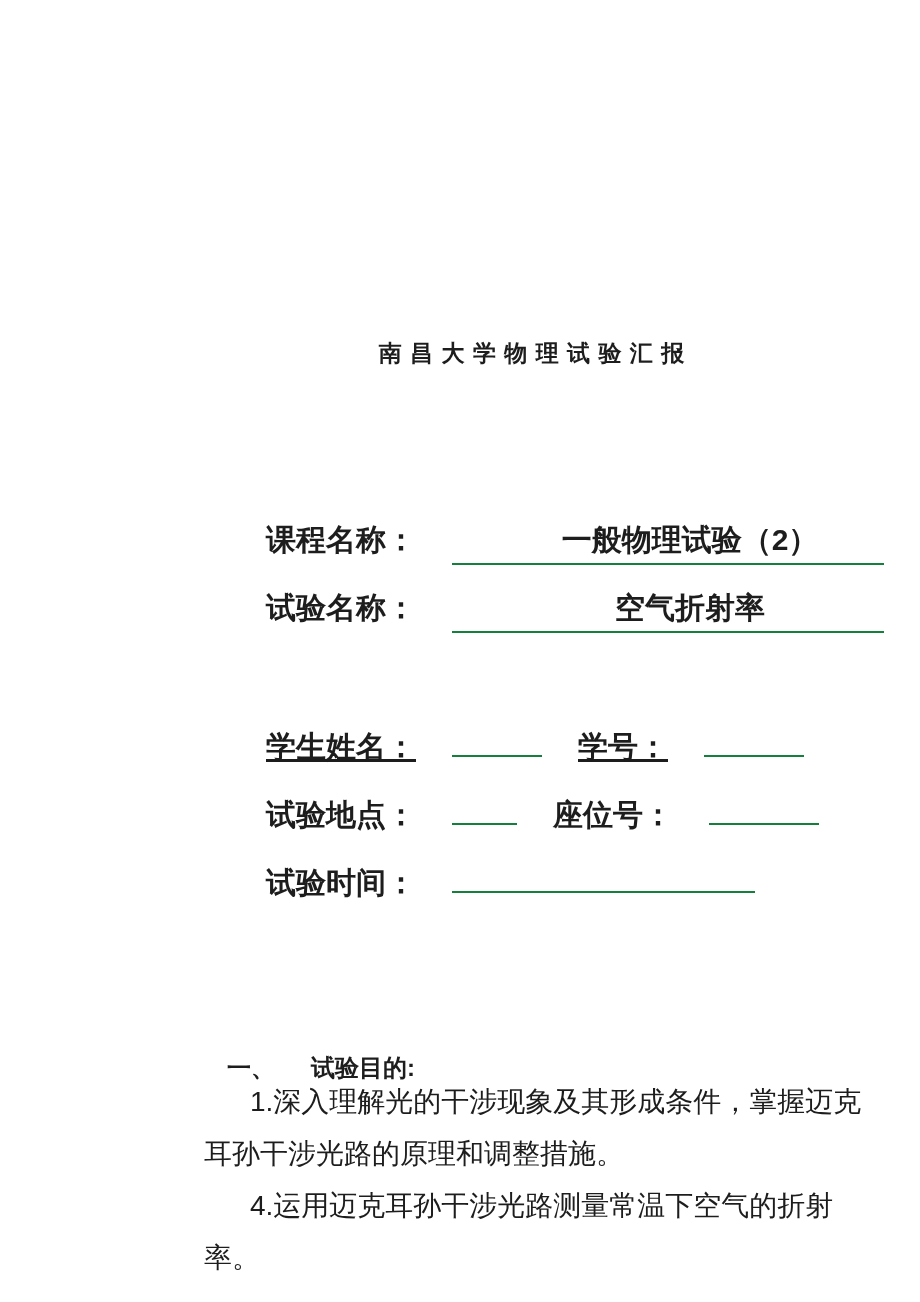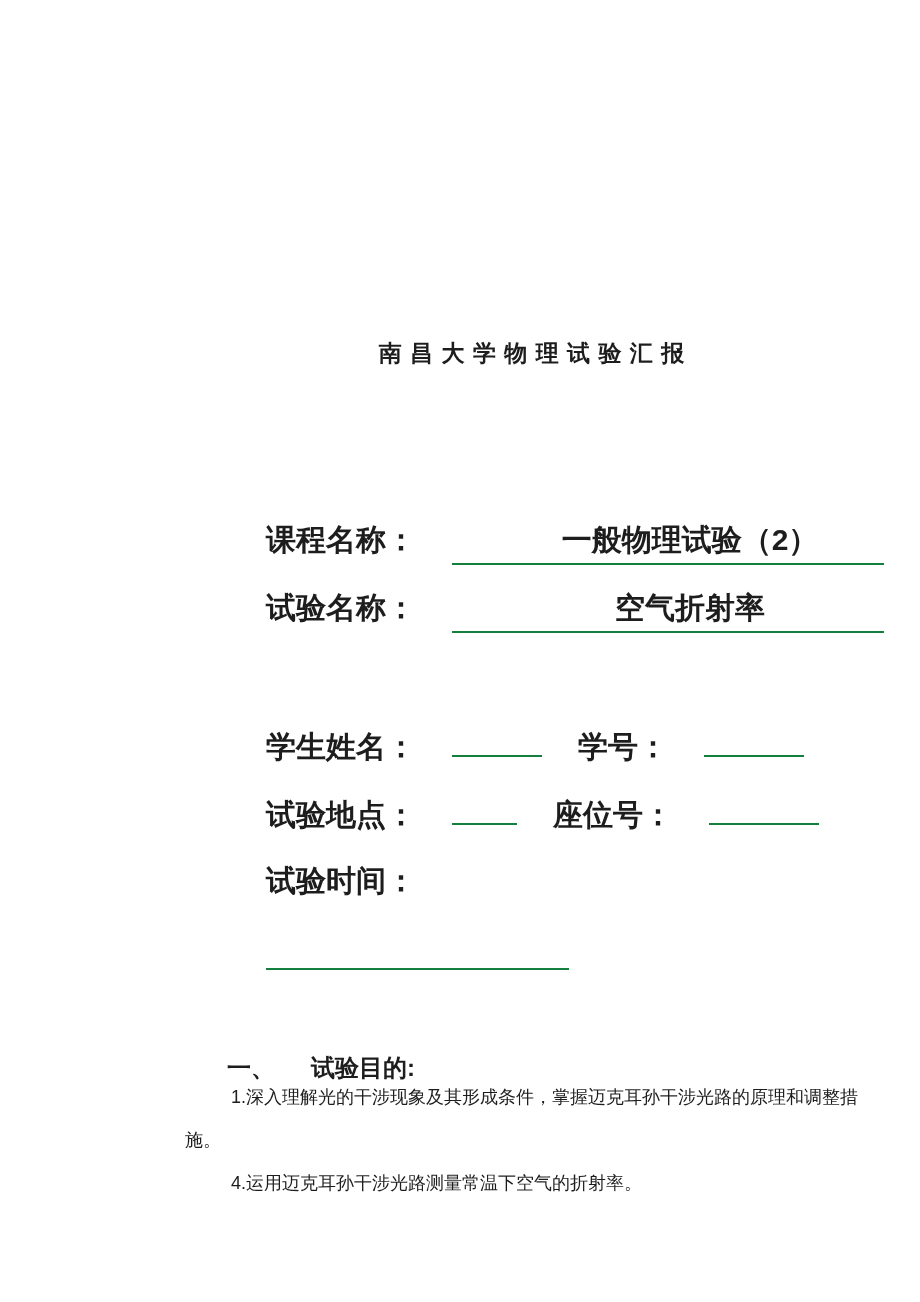--- a/index.html
+++ b/index.html
@@ -31,23 +31,23 @@
     left: 176px;
     display: flex;
     align-items: baseline;
     font-size: 30px;
     font-weight: bold;
     white-space: nowrap;
   }
   .r1 { top: 430px; }
   .r2 { top: 498px; }
   .r3 { top: 566px; }
-  .r4 { top: 635px; }
+  .r4 { top: 635px; text-decoration: underline; }
   .r5 { top: 703px; }
-  .r6 { top: 771px; flex-direction: column; }
+  .r6 { top: 771px; }
 
   .field {
     display: inline-block;
     border-bottom: 2px solid #15803d;
   }
   .blank { height: 1.05em; }
   .filled {
     text-align: center;
     padding-bottom: 2px;
     font-weight: bold;
@@ -68,24 +68,24 @@
     display: flex;
     align-items: baseline;
     font-size: 24px;
     font-weight: bold;
     white-space: nowrap;
   }
 
   .body-text {
     position: absolute;
     top: 1004px;
-    left: 113px;
+    left: 132px;
     width: 675px;
-    font-size: 18px;
-    line-height: 43px;
+    font-size: 28px;
+    line-height: 52px;
     text-align: left;
   }
   .body-text p {
     margin: 0;
     text-indent: 46px;
   }
 </style>
 </head>
 <body>
 

